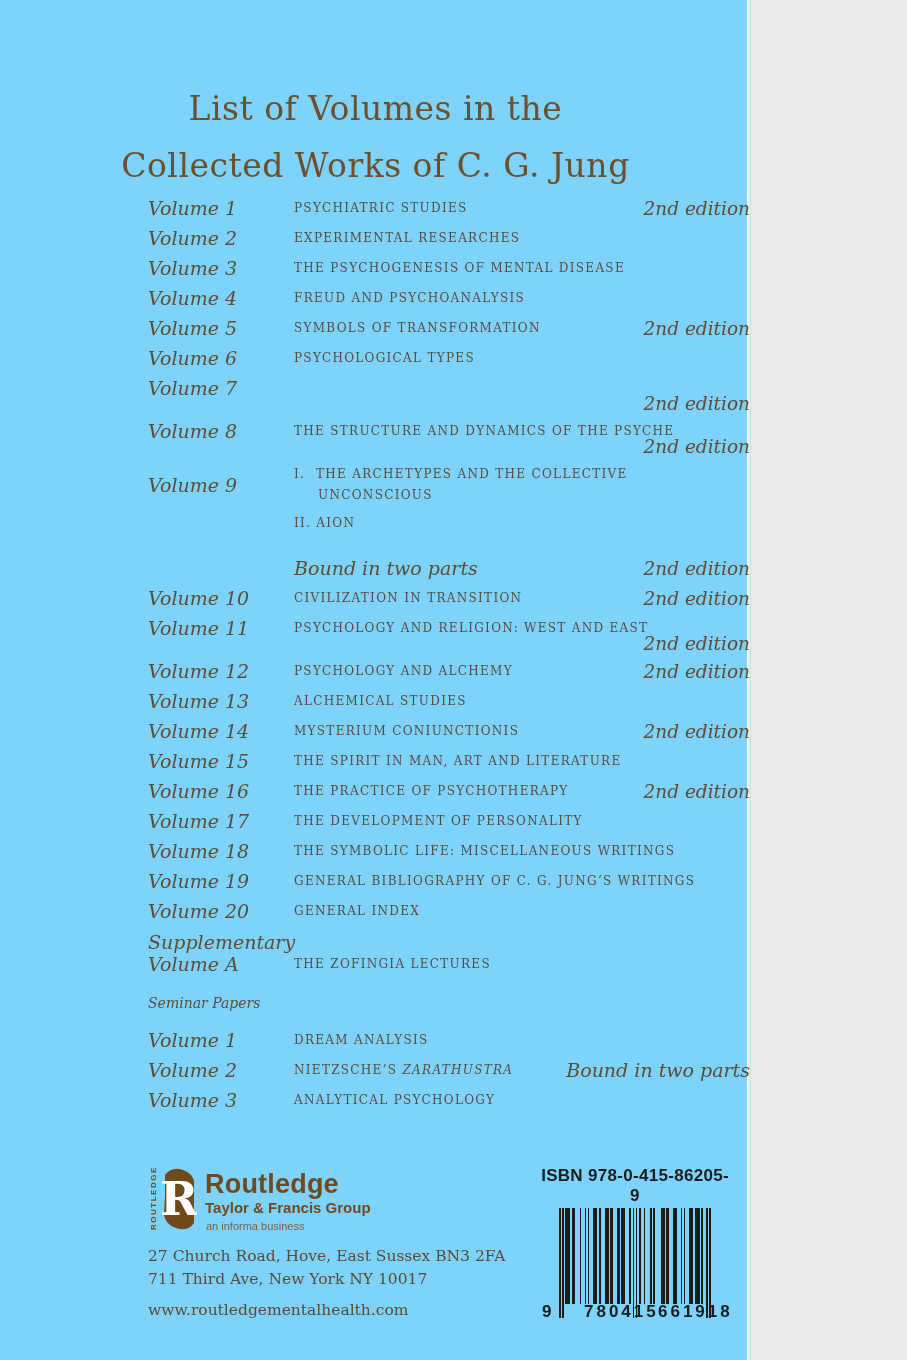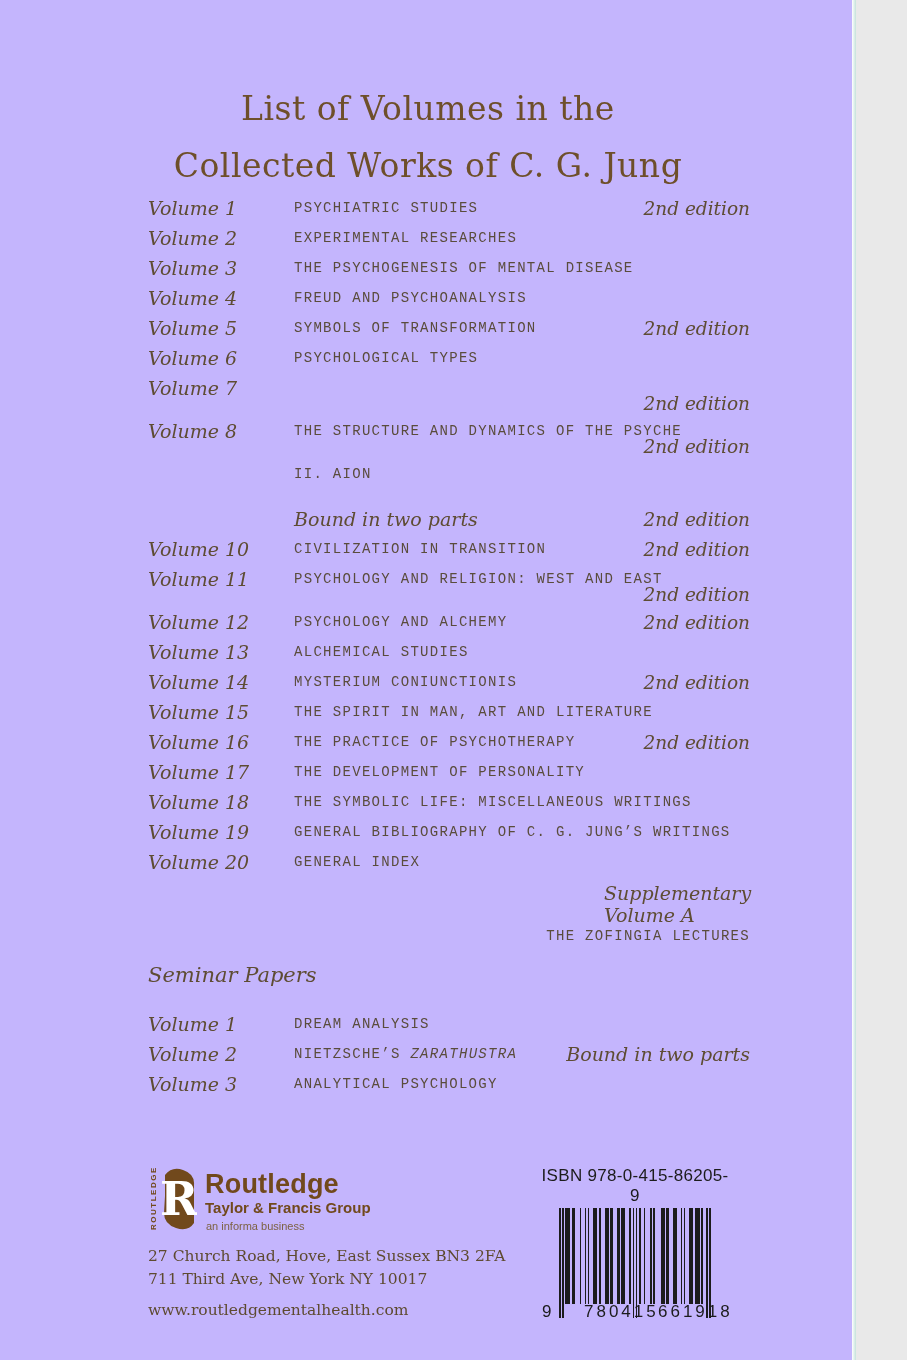--- a/index.html
+++ b/index.html
@@ -1,19 +1,19 @@
 <!DOCTYPE html>
 <html><head>
 <meta charset="utf-8">
 <style>
   html,body{margin:0;padding:0;background:#e9e9e9;}
   .page{
     position:relative;
-    width:856px;height:1360px;
-    background:#c4b5fd;
+    width:751px;height:1360px;
+    background:#7dd3fc;
     overflow:hidden;
     font-family:"DejaVu Serif",serif;
   }
   .scan-edge{
     position:absolute;right:0;top:0;width:4px;height:100%;
     background:linear-gradient(to right,#ffffff,#c4e2db);
   }
   
   .doc-title{
     position:absolute;top:80px;left:0;width:100%;
@@ -25,38 +25,38 @@
     position:absolute;left:148px;top:198px;width:602px;
   }
   .row{display:flex;align-items:center;line-height:21px;margin-bottom:9px;}
   .row.tight{margin-bottom:3px;}
   .vlabel{
     flex:none;width:146px;
     font-style:italic;font-size:19px;color:#5e4c33;
   }
   .vlabel.two-line span{display:block;line-height:22px;}
   .vtitle{
-    flex:1;font-size:14px;letter-spacing:1.3px;color:#5a4c3c;font-family:Liberation Mono, monospace;
+    flex:1;font-size:12px;letter-spacing:1.3px;color:#5a4c3c;
   }
   .vtitle .numeral{display:inline-block;min-width:22px;}
   .vedition,.vnote{
     font-style:italic;font-size:18.5px;color:#5e4c33;white-space:nowrap;
   }
   .vnote{flex:1;font-size:19px;}
   .edition-line{
     text-align:right;line-height:17px;margin-top:-7px;margin-bottom:9px;
     font-style:italic;font-size:18.5px;color:#5e4c33;
   }
   .indent2{margin-left:24px;display:block;line-height:21px;}
   .sem-heading{
-    font-style:italic;font-size:21px;color:#5e4c33;
-    margin-top:17px;margin-bottom:28px;line-height:22px;
+    font-style:italic;font-size:14px;color:#5e4c33;
+    margin-top:17px;margin-bottom:16px;line-height:22px;
   }
   .italic-caps{font-style:italic;}
-  .supp-row{align-items:flex-end;flex-direction:column;}
+  .supp-row{align-items:flex-end;}
   
   .logo{position:absolute;left:147px;top:1168px;display:flex;}
   .logo-strip{
     writing-mode:vertical-rl;transform:rotate(180deg);
     font-family:"Liberation Sans",sans-serif;font-weight:bold;
     font-size:8px;letter-spacing:1.5px;color:#71491c;
     height:62px;line-height:13px;text-align:center;
   }
   .logo-mark{margin-left:1px;}
   .logo-text{margin-left:8px;padding-top:2px;font-family:"Liberation Sans",sans-serif;color:#71491c;}
@@ -64,21 +64,21 @@
   .logo-group{font-size:15px;font-weight:bold;line-height:19px;}
   .logo-tagline{font-size:11px;color:#7d6243;margin-top:3px;margin-left:1px;}
   .address{
     position:absolute;left:148px;top:1245px;
     color:#5e4a30;font-size:15.5px;line-height:23px;
   }
   .website{margin-top:8px;}
   
   .isbn-block{
     position:absolute;left:540px;top:1166px;width:190px;
-    font-family:"Liberation Sans",sans-serif;color:#1c1c1c;text-align:center;
+    font-family:"Liberation Sans",sans-serif;color:#1c1c1c;text-align:center;font-weight:bold;
   }
   .isbn-label{font-size:17px;letter-spacing:.3px;line-height:20px;}
   .barcode-wrap{position:relative;margin-top:2px;height:112px;}
   .barcode-wrap svg{display:block;margin:0 auto;}
   .bc-digit{
     position:absolute;bottom:-2px;font-size:17px;letter-spacing:3px;color:#1c1c1c;
   }
   .bc-9{left:2px;}
   .bc-left{left:44px;}
   .bc-right{left:118px;}
@@ -132,20 +132,27 @@
       <span class="vlabel">Volume 7</span>
     </div>
     <div class="edition-line">2nd edition</div>
 
     <div class="row tight">
       <span class="vlabel">Volume 8</span>
       <span class="vtitle">THE STRUCTURE AND DYNAMICS OF THE PSYCHE</span>
     </div>
     <div class="edition-line">2nd edition</div>
 
+    <div class="row tight">
+      <span class="vlabel">Volume 9</span>
+      <span class="vtitle">
+        <span class="numeral">I.</span><span>THE ARCHETYPES AND THE COLLECTIVE</span>
+        <span class="indent2">UNCONSCIOUS</span>
+      </span>
+    </div>
     <div class="row" style="margin-top:7px;margin-bottom:24px">
       <span class="vlabel"></span>
       <span class="vtitle">II. AION</span>
     </div>
     <div class="row">
       <span class="vlabel"></span>
       <span class="vnote">Bound in two parts</span>
       <span class="vedition">2nd edition</span>
     </div>
 

